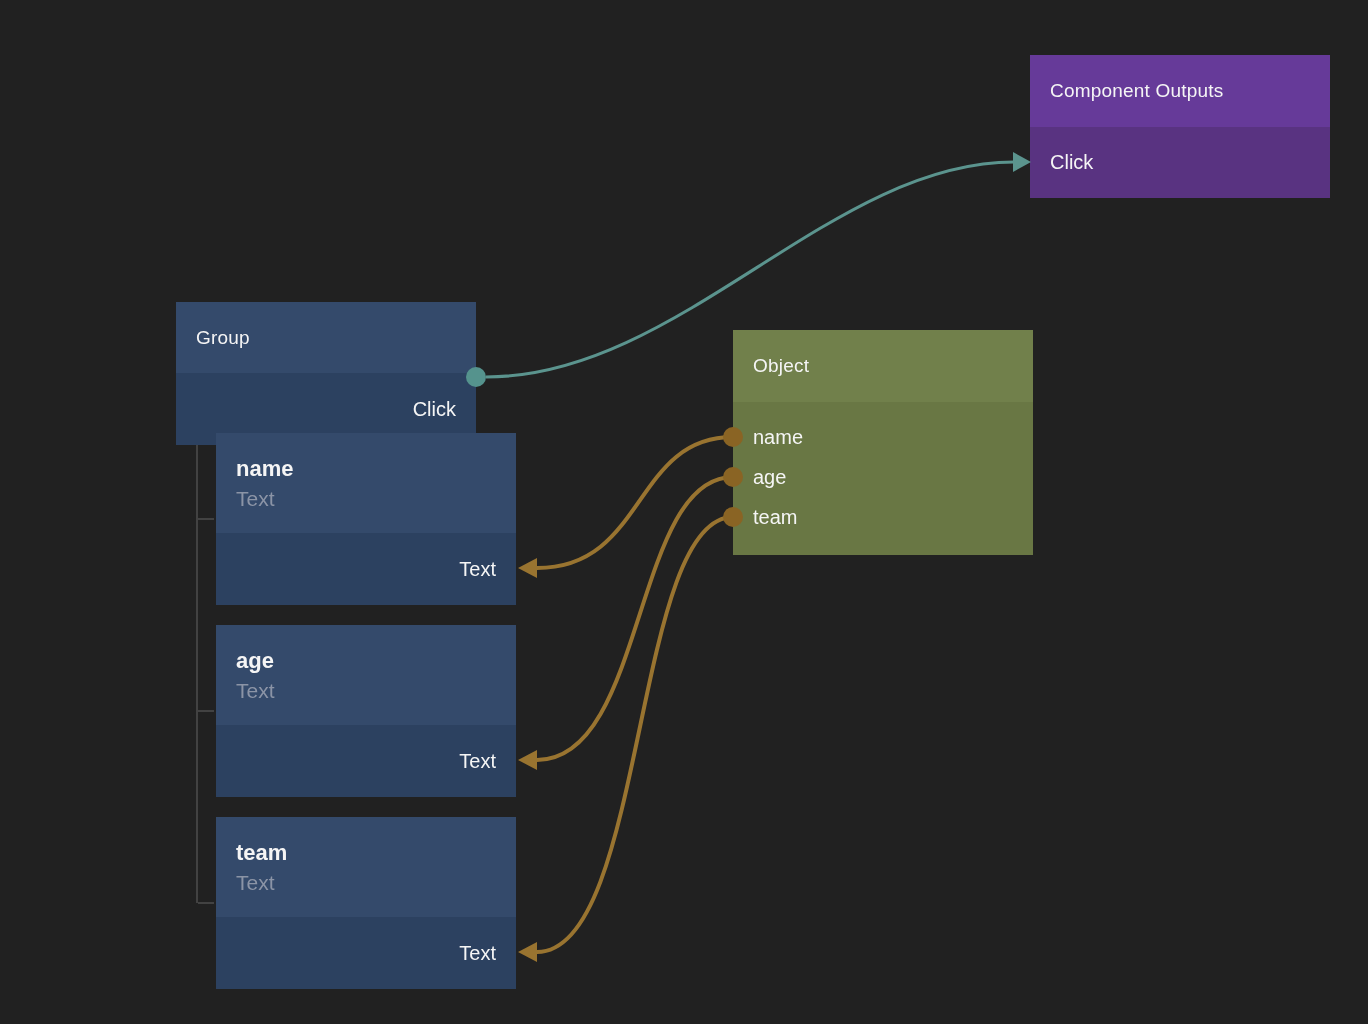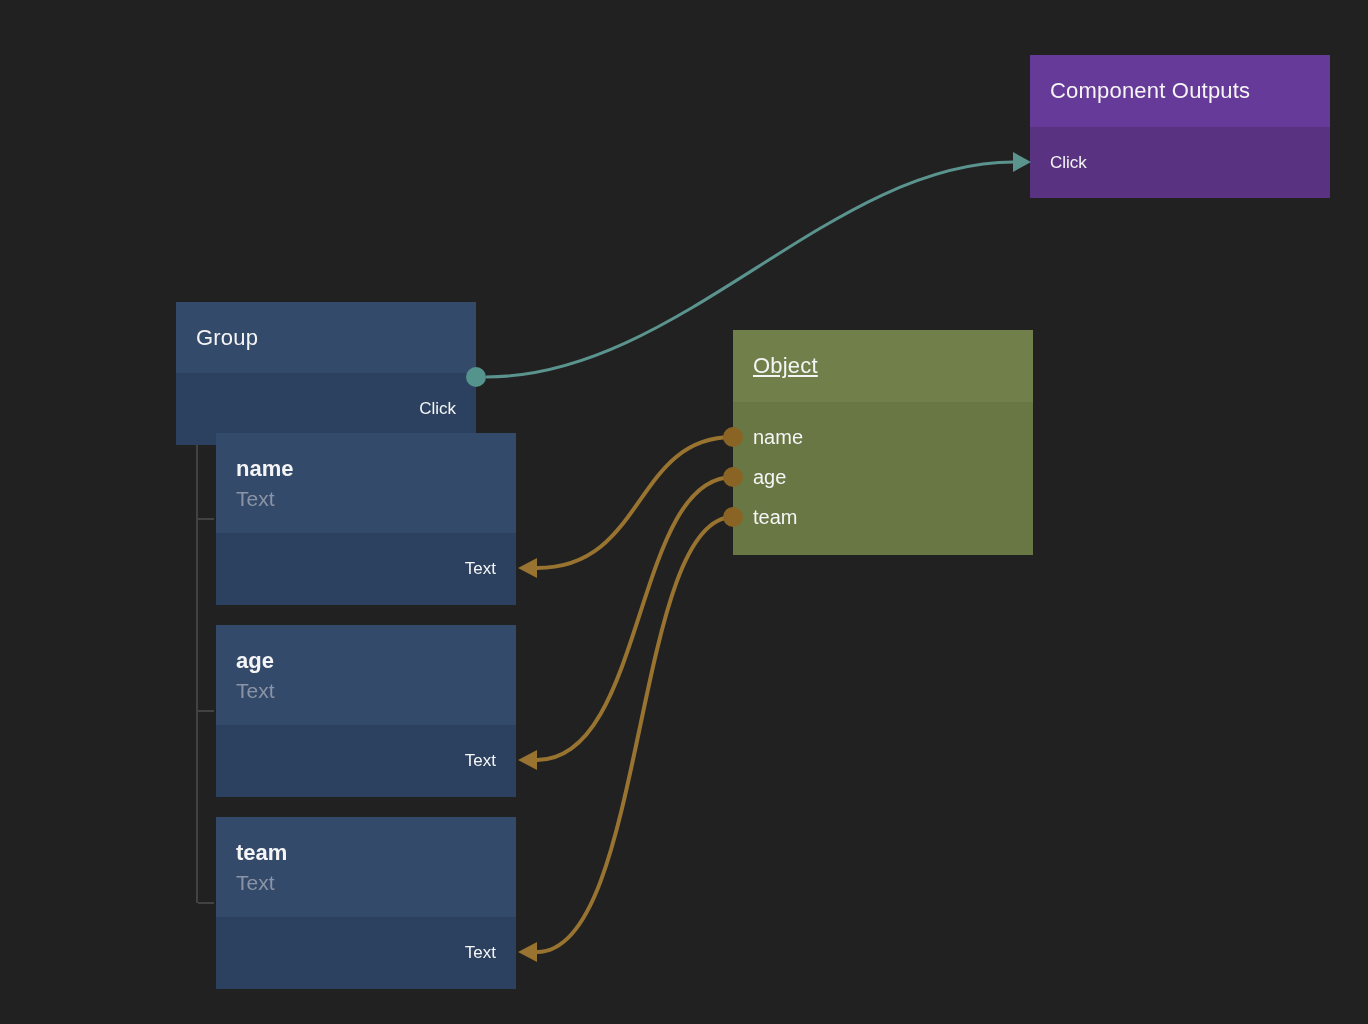--- a/index.html
+++ b/index.html
@@ -9,41 +9,41 @@
     background: var(--bg, #212121);
     font-family: "Liberation Sans", "DejaVu Sans", sans-serif;
     color: var(--title-text, #f5f5f5);
   }
   .canvas { position: relative; width: 1368px; height: 1024px; background: var(--bg, #212121); }
 
   
   .node { position: absolute; width: 300px; z-index: 1; }
   .node-header {
     display: flex; align-items: center;
-    padding-left: 20px; font-size: 22px; letter-spacing: 0.2px;
+    padding-left: 20px; font-size: 19px; letter-spacing: 0.2px;
   }
   .node-body { position: relative; }
 
   .blue  .node-header { background: var(--blue-header, #344a6b); margin-top: 32px; }
   .blue  .node-body   { background: var(--blue-body, #2c4160); }
   .purple .node-header { background: var(--purple-header, #663a99); }
   .purple .node-body   { background: var(--purple-body, #593381); }
   .olive .node-header { background: var(--olive-header, #71804b); }
   .olive .node-body   { background: var(--olive-body, #697744); }
 
   #node-group .node-header { height: 71px; }
   #node-group .node-body   { height: 72px; }
   #node-component-outputs .node-header { height: 72px; }
   #node-component-outputs .node-body   { height: 71px; }
-  #node-object .node-header { height: 72px; text-decoration: underline; }
+  #node-object .node-header { height: 72px; }
   #node-object .node-body   { height: 153px; padding-top: 15px; }
 
   .port-row {
     display: flex; align-items: center; height: 100%;
-    padding: 0 20px; font-size: 17px;
+    padding: 0 20px; font-size: 20px;
   }
   .port-row.align-right { justify-content: flex-end; }
   .obj-row { height: 40px; line-height: 40px; padding-left: 20px; font-size: 20px; }
 
   
   .field-node .field-header { height: 100px; padding: 21px 0 0 20px; }
   .field-node .node-body { height: 72px; }
   .field-title { font-size: 22px; font-weight: bold; line-height: 29px; }
   .field-subtitle { font-size: 21px; line-height: 31px; color: var(--subtitle-text, #8b94a6); }
   .field-node .field-header { background: var(--blue-header, #344a6b); }

